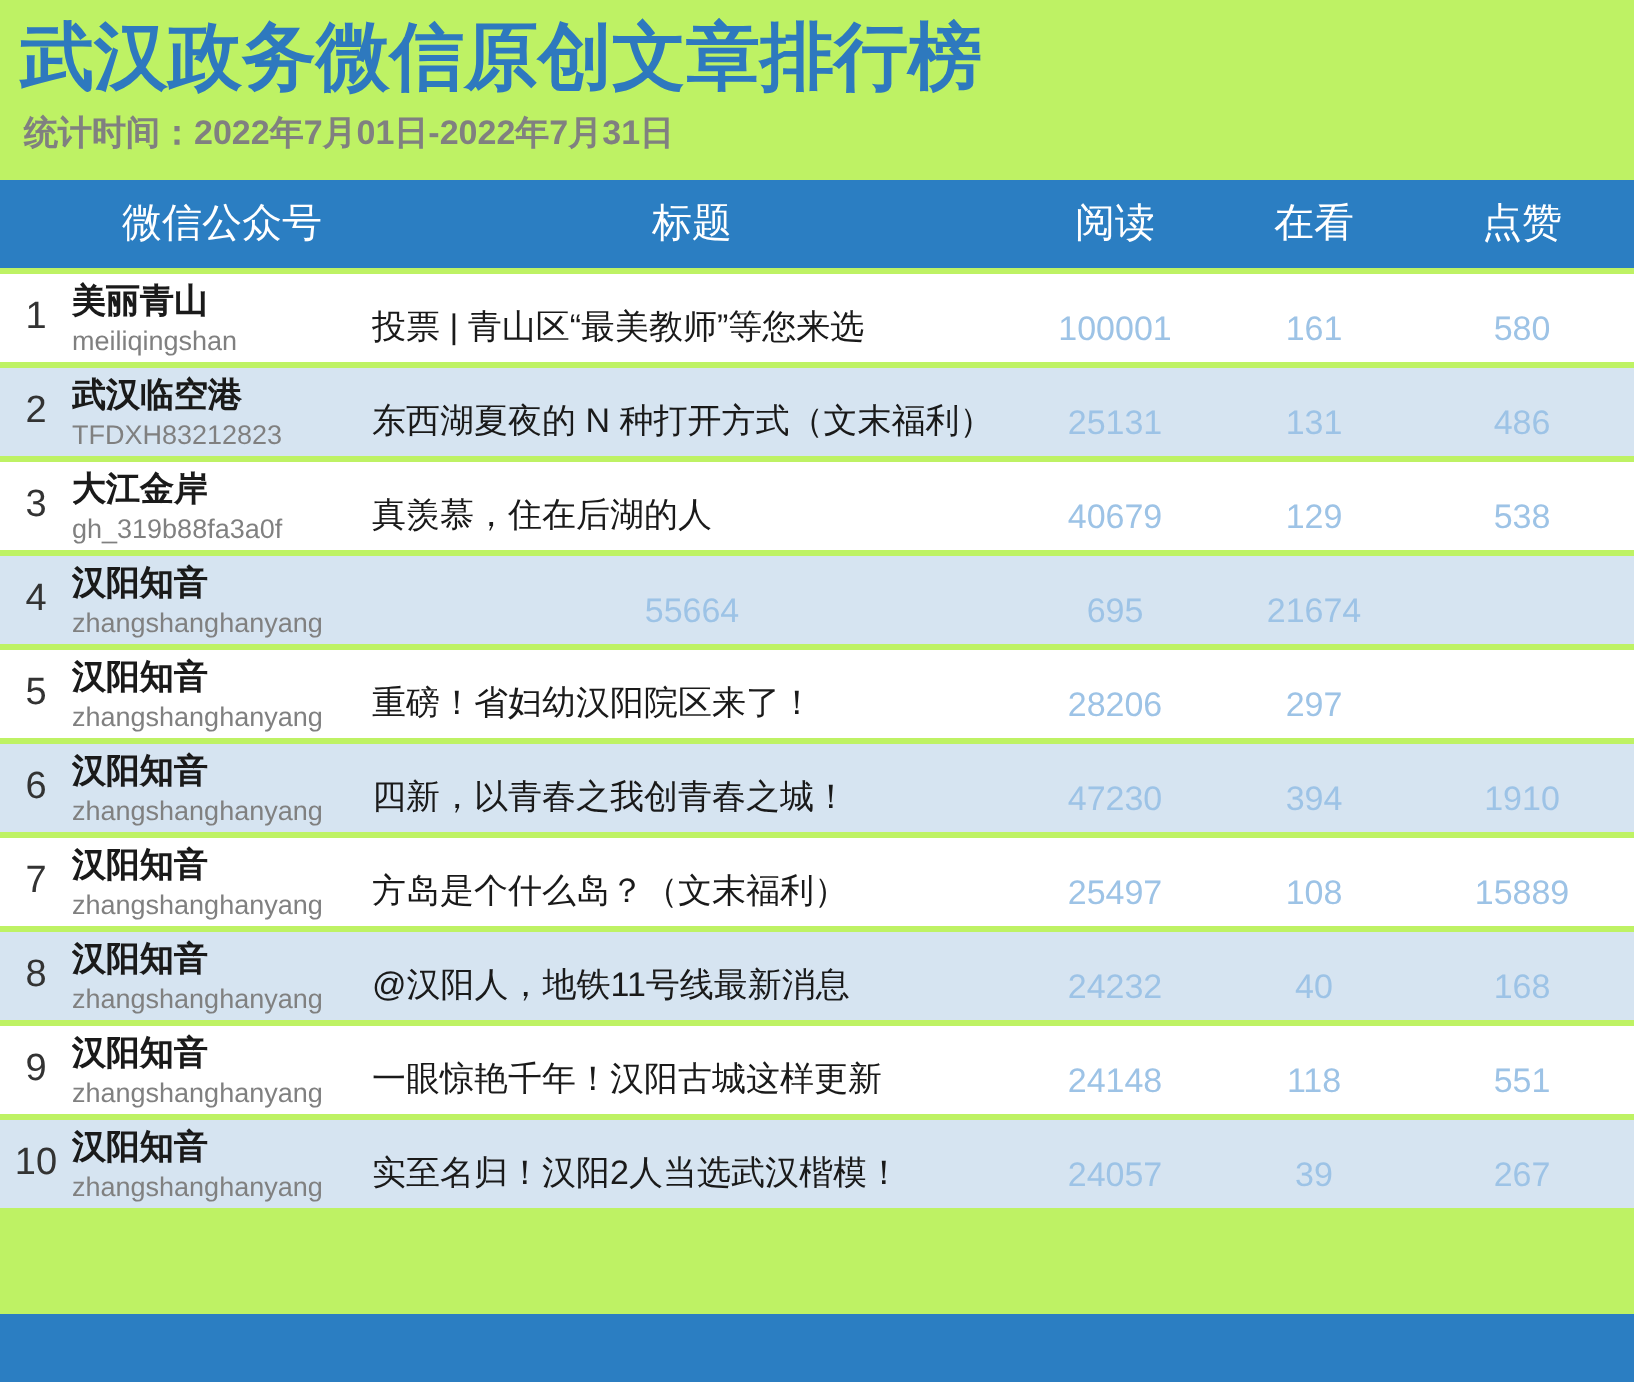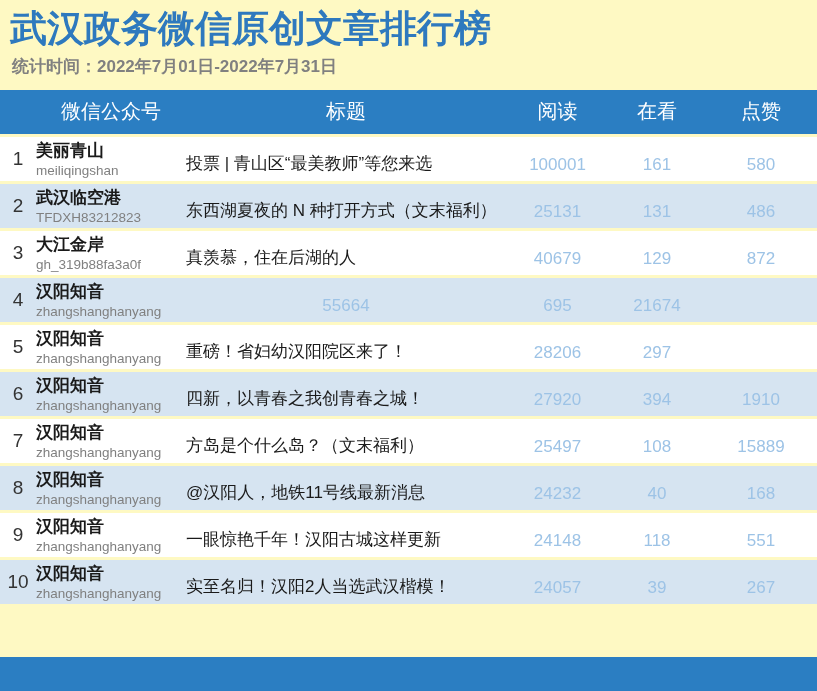--- a/index.html
+++ b/index.html
@@ -1,21 +1,21 @@
 <!DOCTYPE html>
 <html><head>
 <meta charset="utf-8">
 <style>
   html, body { margin: 0; padding: 0; background: #ffffff; }
   body { font-family: "Liberation Sans", sans-serif; }
   .page {
     position: relative;
     width: 817px;
     height: 691px;
-    background: #fef9c3;
+    background: #bef264;
     overflow: hidden;
   }
   .doc-header { padding: 8px 0 0 10px; }
   .main-title {
     font-size: 37px;
     font-weight: bold;
     color: #2E79BE;
     line-height: 1.15;
     white-space: nowrap;
   }
@@ -132,21 +132,21 @@
   </div>
         <div class="row">
     <div class="rank">3</div>
     <div class="account">
       <div class="account-name">大江金岸</div>
       <div class="account-id">gh_319b88fa3a0f</div>
     </div>
     <div class="title-cell">真羡慕，住在后湖的人</div>
     <div class="num">40679</div>
     <div class="num">129</div>
-    <div class="num">872</div>
+    <div class="num">538</div>
   </div>
         <div class="row alt">
     <div class="rank">4</div>
     <div class="account">
       <div class="account-name">汉阳知音</div>
       <div class="account-id">zhangshanghanyang</div>
     </div>
     <div class="num">55664</div>
     <div class="num">695</div>
     <div class="num">21674</div>
@@ -161,21 +161,21 @@
     <div class="num">28206</div>
     <div class="num">297</div>
   </div>
         <div class="row alt">
     <div class="rank">6</div>
     <div class="account">
       <div class="account-name">汉阳知音</div>
       <div class="account-id">zhangshanghanyang</div>
     </div>
     <div class="title-cell">四新，以青春之我创青春之城！</div>
-    <div class="num">27920</div>
+    <div class="num">47230</div>
     <div class="num">394</div>
     <div class="num">1910</div>
   </div>
         <div class="row">
     <div class="rank">7</div>
     <div class="account">
       <div class="account-name">汉阳知音</div>
       <div class="account-id">zhangshanghanyang</div>
     </div>
     <div class="title-cell">方岛是个什么岛？（文末福利）</div>

